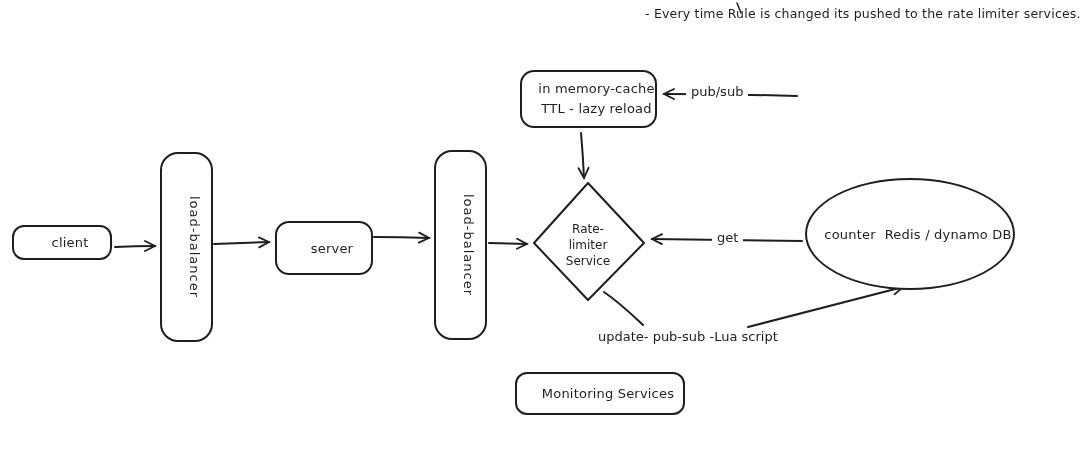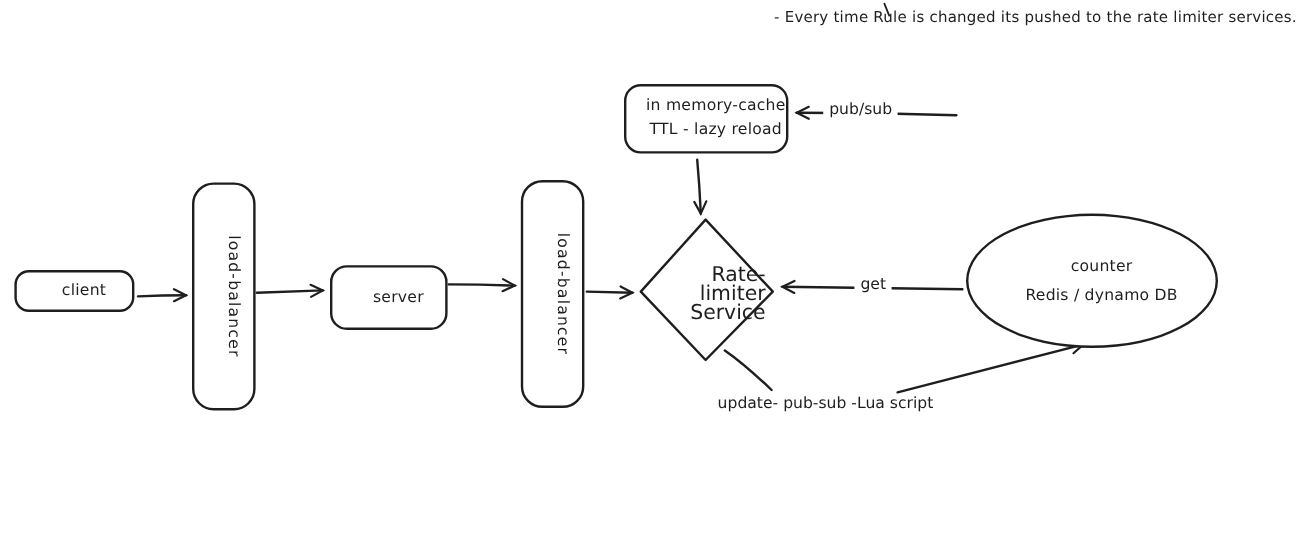--- a/index.html
+++ b/index.html
@@ -11,23 +11,23 @@
   .node { position:absolute; border:2px solid var(--stroke); background:var(--bg);
           display:flex; align-items:center; justify-content:center;
           font-size:13px; color:var(--stroke); text-align:center; letter-spacing:0.2px;padding-left:16px; }
   .rrect { border-radius:14px; }
   .pill  { border-radius:18px; }
   .ellipse { border-radius:50%; }
   .vtext { writing-mode:vertical-rl; letter-spacing:1px; }
   .mline { line-height:20px; }
   .note { position:absolute; font-size:12.5px; white-space:nowrap; letter-spacing:0.2px; }
   .edge-label { position:absolute; background:var(--bg); padding:0 5px; font-size:13px; white-space:nowrap; }
-  .diamond-text { position:absolute; left:538px; top:221px; width:100px; text-align:right;
-                  font-size:17px; line-height:16px; }
-  .counter-text { display:flex; flex-direction:column; gap:9px; }
+  .diamond-text { position:absolute; left:538px; top:221px; width:100px; text-align:center;
+                  font-size:12px; line-height:16px; }
+  .counter-text { display:flex; flex-direction:row; gap:9px; }
 </style>
 </head>
 <body>
 
 <div class="canvas">
 
   <svg class="overlay" viewBox="0 0 1084 454" xmlns="http://www.w3.org/2000/svg">
     <defs>
       <marker id="arrow" markerWidth="14" markerHeight="14" refX="12" refY="7" orient="auto-start-reverse" markerUnits="userSpaceOnUse">
         <path d="M2 2 L12 7 L2 12" fill="none" stroke="#1e1e1e" stroke-width="1.8" stroke-linecap="round"></path>
@@ -80,18 +80,21 @@
     <div>Service</div>
   </div>
 
   <div class="node ellipse" style="left:805px; top:178px; width:210px; height:112px;">
     <div class="counter-text">
       <div>counter</div>
       <div>Redis / dynamo DB</div>
     </div>
   </div>
 
+  <div class="node rrect" style="left:515px; top:372px; width:170px; height:43px; border-radius:12px;">
+    <span>Monitoring Services</span>
+  </div>
 
   <div class="edge-label" style="left:686px; top:84px;">pub/sub</div>
   <div class="edge-label" style="left:712px; top:230px;">get</div>
   <div class="edge-label" style="left:598px; top:329px; padding:0;">update- pub-sub -Lua script</div>
 
 </div>
 
 </body></html>

